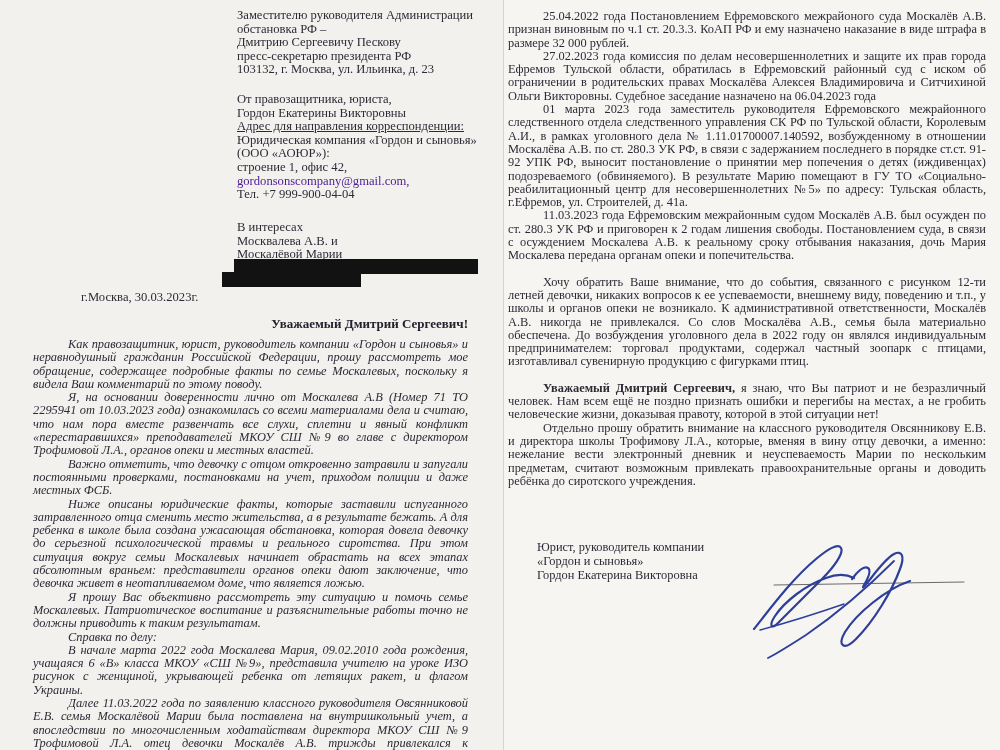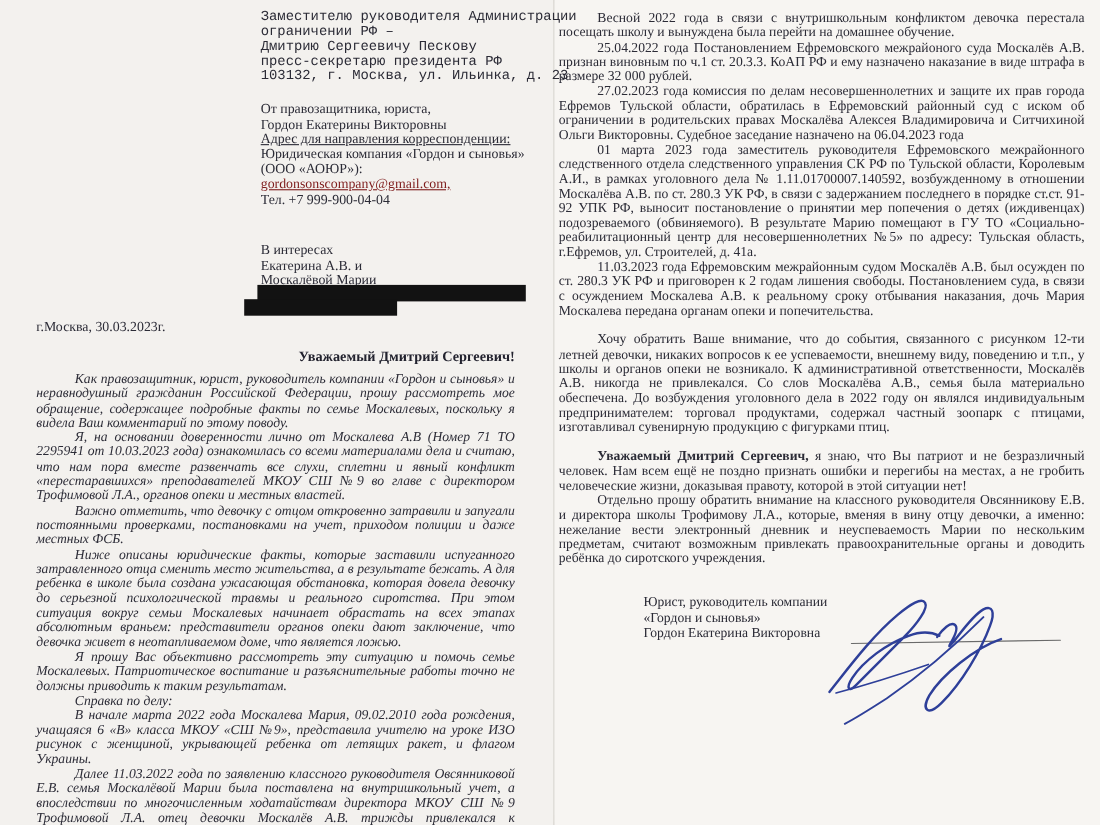--- a/index.html
+++ b/index.html
@@ -9,59 +9,60 @@
     font-family:"Liberation Serif","DejaVu Serif",serif;
     color:#2b2b36;
     box-shadow:inset 0 0 12px rgba(0,0,0,0.08);
   }
   .page-tint-left{position:absolute;left:0;top:0;width:503px;height:750px;background:#f3f1ee;}
   .page-tint-right{position:absolute;left:504px;top:0;width:496px;height:750px;background:#f7f5f2;}
   .page-divider{position:absolute;left:503px;top:0;width:1px;height:750px;background:#d7d4cf;}
   .blk{position:absolute;}
   .lines div{font-size:12.6px;line-height:13.6px;white-space:nowrap;}
   .addr-label{text-decoration:underline;}
-  .email a{color:#7f1d1d;text-decoration:underline;cursor:pointer;}
+  .email a{color:#4c1d95;cursor:pointer;}
   .bodytext{font-size:12.4px;line-height:13.3px;text-align:justify;}
   .bodytext p{margin:0;text-indent:35px;}
   .bodytext p.sp{margin-top:13px;}
-  .date-line{font-size:12.6px;}
+  .date-line{font-size:12.6px;margin-left:48px;}
   .salutation{font-size:13px;font-weight:bold;text-align:right;color:#22222e;}
   .redaction{position:absolute;background:#121212;}
-  .sig-lines div{font-size:12.4px;line-height:13.8px;white-space:nowrap;margin-left:48px;}
+  .sig-lines div{font-size:12.4px;line-height:13.8px;white-space:nowrap;}
   .signature-svg{position:absolute;}
 </style>
 </head>
 <body>
 
 <div id="canvas">
   <div class="page-tint-left"></div>
   <div class="page-tint-right"></div>
   <div class="page-divider"></div>
 
-  <div class="blk lines" style="left:237px;top:9px;font-family:Liberation Mono, monospace;">
+  <div class="blk lines" style="left:237px;top:9px;">
     <div>Заместителю руководителя Администрации</div>
-    <div>ограничении РФ –</div>
+    <div>обстановка РФ –</div>
     <div>Дмитрию Сергеевичу Пескову</div>
     <div>пресс-секретарю президента РФ</div>
     <div>103132, г. Москва, ул. Ильинка, д. 23</div>
   </div>
 
   <div class="blk lines" style="left:237px;top:93px;">
     <div>От правозащитника, юриста,</div>
     <div>Гордон Екатерины Викторовны</div>
     <div class="addr-label">Адрес для направления корреспонденции:</div>
     <div>Юридическая компания «Гордон и сыновья»</div>
     <div>(ООО «АОЮР»):</div>
+    <div>строение 1, офис 42,</div>
     <div class="email"><a>gordonsonscompany@gmail.com,</a></div>
     <div>Тел. +7 999-900-04-04</div>
   </div>
 
   <div class="blk lines" style="left:237px;top:221px;">
     <div>В интересах</div>
-    <div>Екатерина А.В. и</div>
+    <div>Москвалева А.В. и</div>
     <div>Москалёвой Марии</div>
   </div>
 
   <div class="redaction" style="left:234px;top:259px;width:244px;height:15px;"></div>
   <div class="redaction" style="left:222px;top:272px;width:139px;height:15px;"></div>
 
   <div class="blk date-line" style="left:33px;top:290px;">г.Москва, 30.03.2023г.</div>
 
   <div class="blk salutation" style="left:33px;top:316px;width:435px;">Уважаемый Дмитрий Сергеевич!</div>
 
@@ -70,21 +71,20 @@
     <p>Я, на основании доверенности лично от Москалева А.В (Номер 71 ТО 2295941 от 10.03.2023 года) ознакомилась со всеми материалами дела и считаю, что нам пора вместе развенчать все слухи, сплетни и явный конфликт «перестаравшихся» преподавателей МКОУ СШ №9 во главе с директором Трофимовой Л.А., органов опеки и местных властей.</p>
     <p>Важно отметить, что девочку с отцом откровенно затравили и запугали постоянными проверками, постановками на учет, приходом полиции и даже местных ФСБ.</p>
     <p>Ниже описаны юридические факты, которые заставили испуганного затравленного отца сменить место жительства, а в результате бежать. А для ребенка в школе была создана ужасающая обстановка, которая довела девочку до серьезной психологической травмы и реального сиротства. При этом ситуация вокруг семьи Москалевых начинает обрастать на всех этапах абсолютным враньем: представители органов опеки дают заключение, что девочка живет в неотапливаемом доме, что является ложью.</p>
     <p>Я прошу Вас объективно рассмотреть эту ситуацию и помочь семье Москалевых. Патриотическое воспитание и разъяснительные работы точно не должны приводить к таким результатам.</p>
     <p>Справка по делу:</p>
     <p>В начале марта 2022 года Москалева Мария, 09.02.2010 года рождения, учащаяся 6 «В» класса МКОУ «СШ №9», представила учителю на уроке ИЗО рисунок с женщиной, укрывающей ребенка от летящих ракет, и флагом Украины.</p>
     <p>Далее 11.03.2022 года по заявлению классного руководителя Овсянниковой Е.В. семья Москалёвой Марии была поставлена на внутришкольный учет, а впоследствии по многочисленным ходатайствам директора МКОУ СШ №9 Трофимовой Л.А. отец девочки Москалёв А.В. трижды привлекался к административной ответственности.</p>
   </div>
 
   <div class="blk bodytext" style="left:508px;top:10px;width:478px;">
-    <p>Весной 2022 года в связи с внутришкольным конфликтом девочка перестала посещать школу и вынуждена была перейти на домашнее обучение.</p>
     <p>25.04.2022 года Постановлением Ефремовского межрайоного суда  Москалёв А.В. признан виновным по ч.1 ст. 20.3.3. КоАП РФ и ему назначено наказание в виде штрафа в размере 32 000 рублей.</p>
     <p>27.02.2023 года комиссия по делам несовершеннолетних и защите их прав города Ефремов Тульской области, обратилась в Ефремовский районный суд с иском об ограничении в родительских правах Москалёва Алексея Владимировича и Ситчихиной Ольги Викторовны. Судебное заседание назначено на 06.04.2023 года</p>
     <p>01 марта 2023 года заместитель руководителя Ефремовского межрайонного следственного отдела следственного управления СК РФ по Тульской области, Королевым А.И., в рамках уголовного дела № 1.11.01700007.140592, возбужденному в отношении Москалёва А.В. по ст. 280.3 УК РФ, в связи с задержанием последнего в порядке ст.ст. 91-92 УПК РФ, выносит постановление о принятии мер попечения о детях (иждивенцах) подозреваемого (обвиняемого). В результате Марию помещают в ГУ ТО «Социально-реабилитационный центр для несовершеннолетних №5» по адресу: Тульская область, г.Ефремов, ул. Строителей, д. 41а.</p>
     <p>11.03.2023 года Ефремовским межрайонным судом Москалёв А.В. был осужден по ст. 280.3 УК РФ и приговорен к 2 годам лишения свободы. Постановлением суда, в связи с осуждением Москалева А.В. к реальному сроку отбывания наказания, дочь Мария Москалева передана органам опеки и попечительства.</p>
     <p class="sp">Хочу обратить Ваше внимание, что до события, связанного с рисунком 12-ти летней девочки, никаких вопросов к ее успеваемости, внешнему виду, поведению и т.п., у школы и органов опеки не возникало. К административной ответственности, Москалёв А.В. никогда не привлекался. Со слов Москалёва А.В., семья была материально обеспечена. До возбуждения уголовного дела в 2022 году он являлся индивидуальным предпринимателем: торговал продуктами, содержал частный зоопарк с птицами, изготавливал сувенирную продукцию с фигурками птиц.</p>
     <p class="sp"><b>Уважаемый Дмитрий Сергеевич,</b><span> я знаю, что Вы патриот и не безразличный человек. Нам всем ещё не поздно признать ошибки и перегибы на местах, а не гробить человеческие жизни, доказывая правоту, которой в этой ситуации нет!</span></p>
     <p>Отдельно прошу обратить внимание на классного руководителя Овсянникову Е.В. и директора школы Трофимову Л.А., которые, вменяя в вину отцу девочки, а именно: нежелание вести электронный дневник и неуспеваемость Марии по нескольким предметам, считают возможным привлекать правоохранительные органы и доводить ребёнка до сиротского учреждения.</p>
   </div>
 
   <div class="blk sig-lines" style="left:537px;top:541px;">

